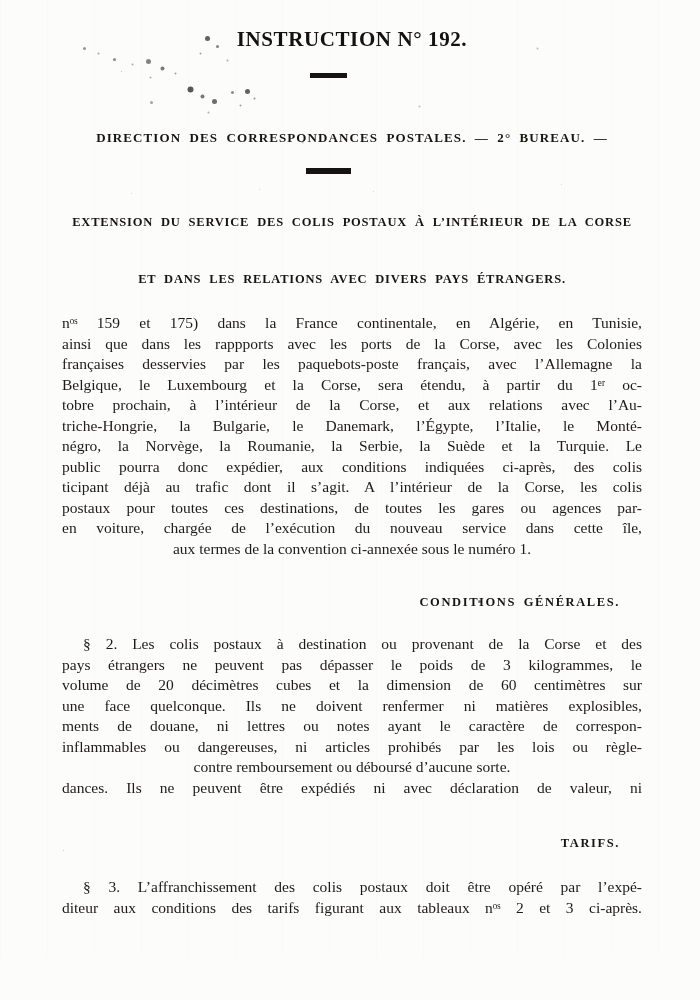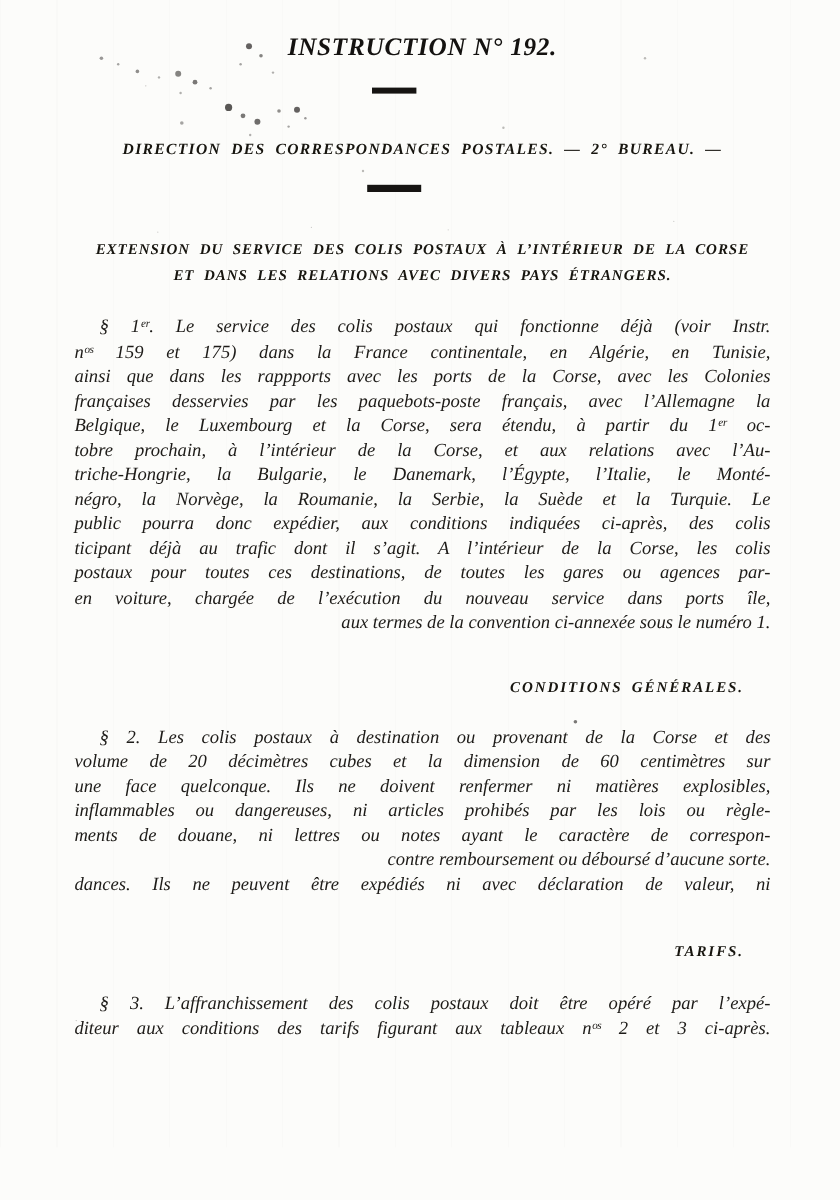--- a/index.html
+++ b/index.html
@@ -9,51 +9,50 @@
     font-family:"Liberation Serif","DejaVu Serif","DejaVu Sans",serif;
     background:var(--paper);
     color:var(--ink);
   }
   .page {
     position:relative; width:700px; height:956px;
     background:
       repeating-linear-gradient(90deg, rgba(0,0,0,0.012) 0 1px, transparent 1px 47px),
       var(--paper);
     overflow:hidden;
-    font-style:italic;
   }
   .doc { position:absolute; left:62px; top:0; width:580px; }
 
   .title {
     margin-top:27px; text-align:center;
     font-size:21px; font-weight:bold; letter-spacing:0.6px;
     color:#141210;
   }
   .rule { background:#161412; margin-left:auto; margin-right:auto; transform:translateX(-24px); }
   .rule-1 { width:37px; height:5px; margin-top:21px; }
   .rule-2 { width:45px; height:6px; margin-top:22px; }
 
   .dept {
-    margin-top:38px; text-align:center; white-space:nowrap;
+    margin-top:52px; text-align:center; white-space:nowrap;
     font-size:13px; font-weight:bold; letter-spacing:1.1px; word-spacing:4px;
     color:#17150f;
   }
   .subject {
     margin-top:38px; text-align:center;
     font-size:12.5px; font-weight:bold; letter-spacing:0.8px; word-spacing:4px;
     line-height:21px; color:#17150f;
   }
-  .subject > div { white-space:nowrap; }
+  .subject > div { white-space:nowrap;margin-top:36px; }
 
   .para { font-size:15.5px; line-height:20.5px; color:var(--ink); }
   .p1 { margin-top:23px; }
   .p2 { margin-top:24px; }
   .p3 { margin-top:26px; }
 
-  .tline { width:100%; text-align:right; }
+  .tline { width:100%; text-align:center; }
   .tline.just { text-align:justify; text-align-last:justify; }
   .tline.indent { text-indent:21px; }
 
   .sechead {
     text-align:right; transform:translateX(-22px);
     font-size:12.5px; font-weight:bold; letter-spacing:1.6px; word-spacing:3px;
     color:#17150f;
   }
   .sh1 { margin-top:36px; }
   .sh2 { margin-top:38px; }
@@ -111,43 +110,43 @@
     <div class="dept">DIRECTION DES CORRESPONDANCES POSTALES. — 2° BUREAU. —</div>
 
     <div class="rule rule-2"></div>
 
     <div class="subject">
       <div>EXTENSION DU SERVICE DES COLIS POSTAUX À L’INTÉRIEUR DE LA CORSE</div>
       <div>ET DANS LES RELATIONS AVEC DIVERS PAYS ÉTRANGERS.</div>
     </div>
 
     <div class="para p1">
-        <div class="tline just indent">§ 1ᵉʳ. Le service des colis postaux qui fonctionne déjà (voir Instr.</div>
         <div class="tline just">nᵒˢ 159 et 175) dans la France continentale, en Algérie, en Tunisie,</div>
         <div class="tline just">ainsi que dans les rappports avec les ports de la Corse, avec les Colonies</div>
         <div class="tline just">françaises desservies par les paquebots-poste français, avec l’Allemagne la</div>
         <div class="tline just">Belgique, le Luxembourg et la Corse, sera étendu, à partir du 1ᵉʳ oc-</div>
         <div class="tline just">tobre prochain, à l’intérieur de la Corse, et aux relations avec l’Au-</div>
         <div class="tline just">triche-Hongrie, la Bulgarie, le Danemark, l’Égypte, l’Italie, le Monté-</div>
         <div class="tline just">négro, la Norvège, la Roumanie, la Serbie, la Suède et la Turquie. Le</div>
         <div class="tline just">public pourra donc expédier, aux conditions indiquées ci-après, des colis</div>
         <div class="tline just">ticipant déjà au trafic dont il s’agit. A l’intérieur de la Corse, les colis</div>
         <div class="tline just">postaux pour toutes ces destinations, de toutes les gares ou agences par-</div>
-        <div class="tline just">en voiture, chargée de l’exécution du nouveau service dans ports île,</div>
+        <div class="tline just">en voiture, chargée de l’exécution du nouveau service dans cette île,</div>
         <div class="tline">aux termes de la convention ci-annexée sous le numéro 1.</div>
       </div>
 
     <h2 class="sechead sh1">CONDITIONS GÉNÉRALES.</h2>
 
     <div class="para p2">
         <div class="tline just indent">§ 2. Les colis postaux à destination ou provenant de la Corse et des</div>
+        <div class="tline just">pays étrangers ne peuvent pas dépasser le poids de 3 kilogrammes, le</div>
         <div class="tline just">volume de 20 décimètres cubes et la dimension de 60 centimètres sur</div>
         <div class="tline just">une face quelconque. Ils ne doivent renfermer ni matières explosibles,</div>
+        <div class="tline just">ments de douane, ni lettres ou notes ayant le caractère de correspon-</div>
         <div class="tline just">inflammables ou dangereuses, ni articles prohibés par les lois ou règle-</div>
-        <div class="tline just">ments de douane, ni lettres ou notes ayant le caractère de correspon-</div>
         <div class="tline">contre remboursement ou déboursé d’aucune sorte.</div>
         <div class="tline just">dances. Ils ne peuvent être expédiés ni avec déclaration de valeur, ni</div>
       </div>
 
     <h2 class="sechead sh2">TARIFS.</h2>
 
     <div class="para p3">
         <div class="tline just indent">§ 3. L’affranchissement des colis postaux doit être opéré par l’expé-</div>
         <div class="tline just">diteur aux conditions des tarifs figurant aux tableaux nᵒˢ 2 et 3 ci-après.</div>
       </div>

